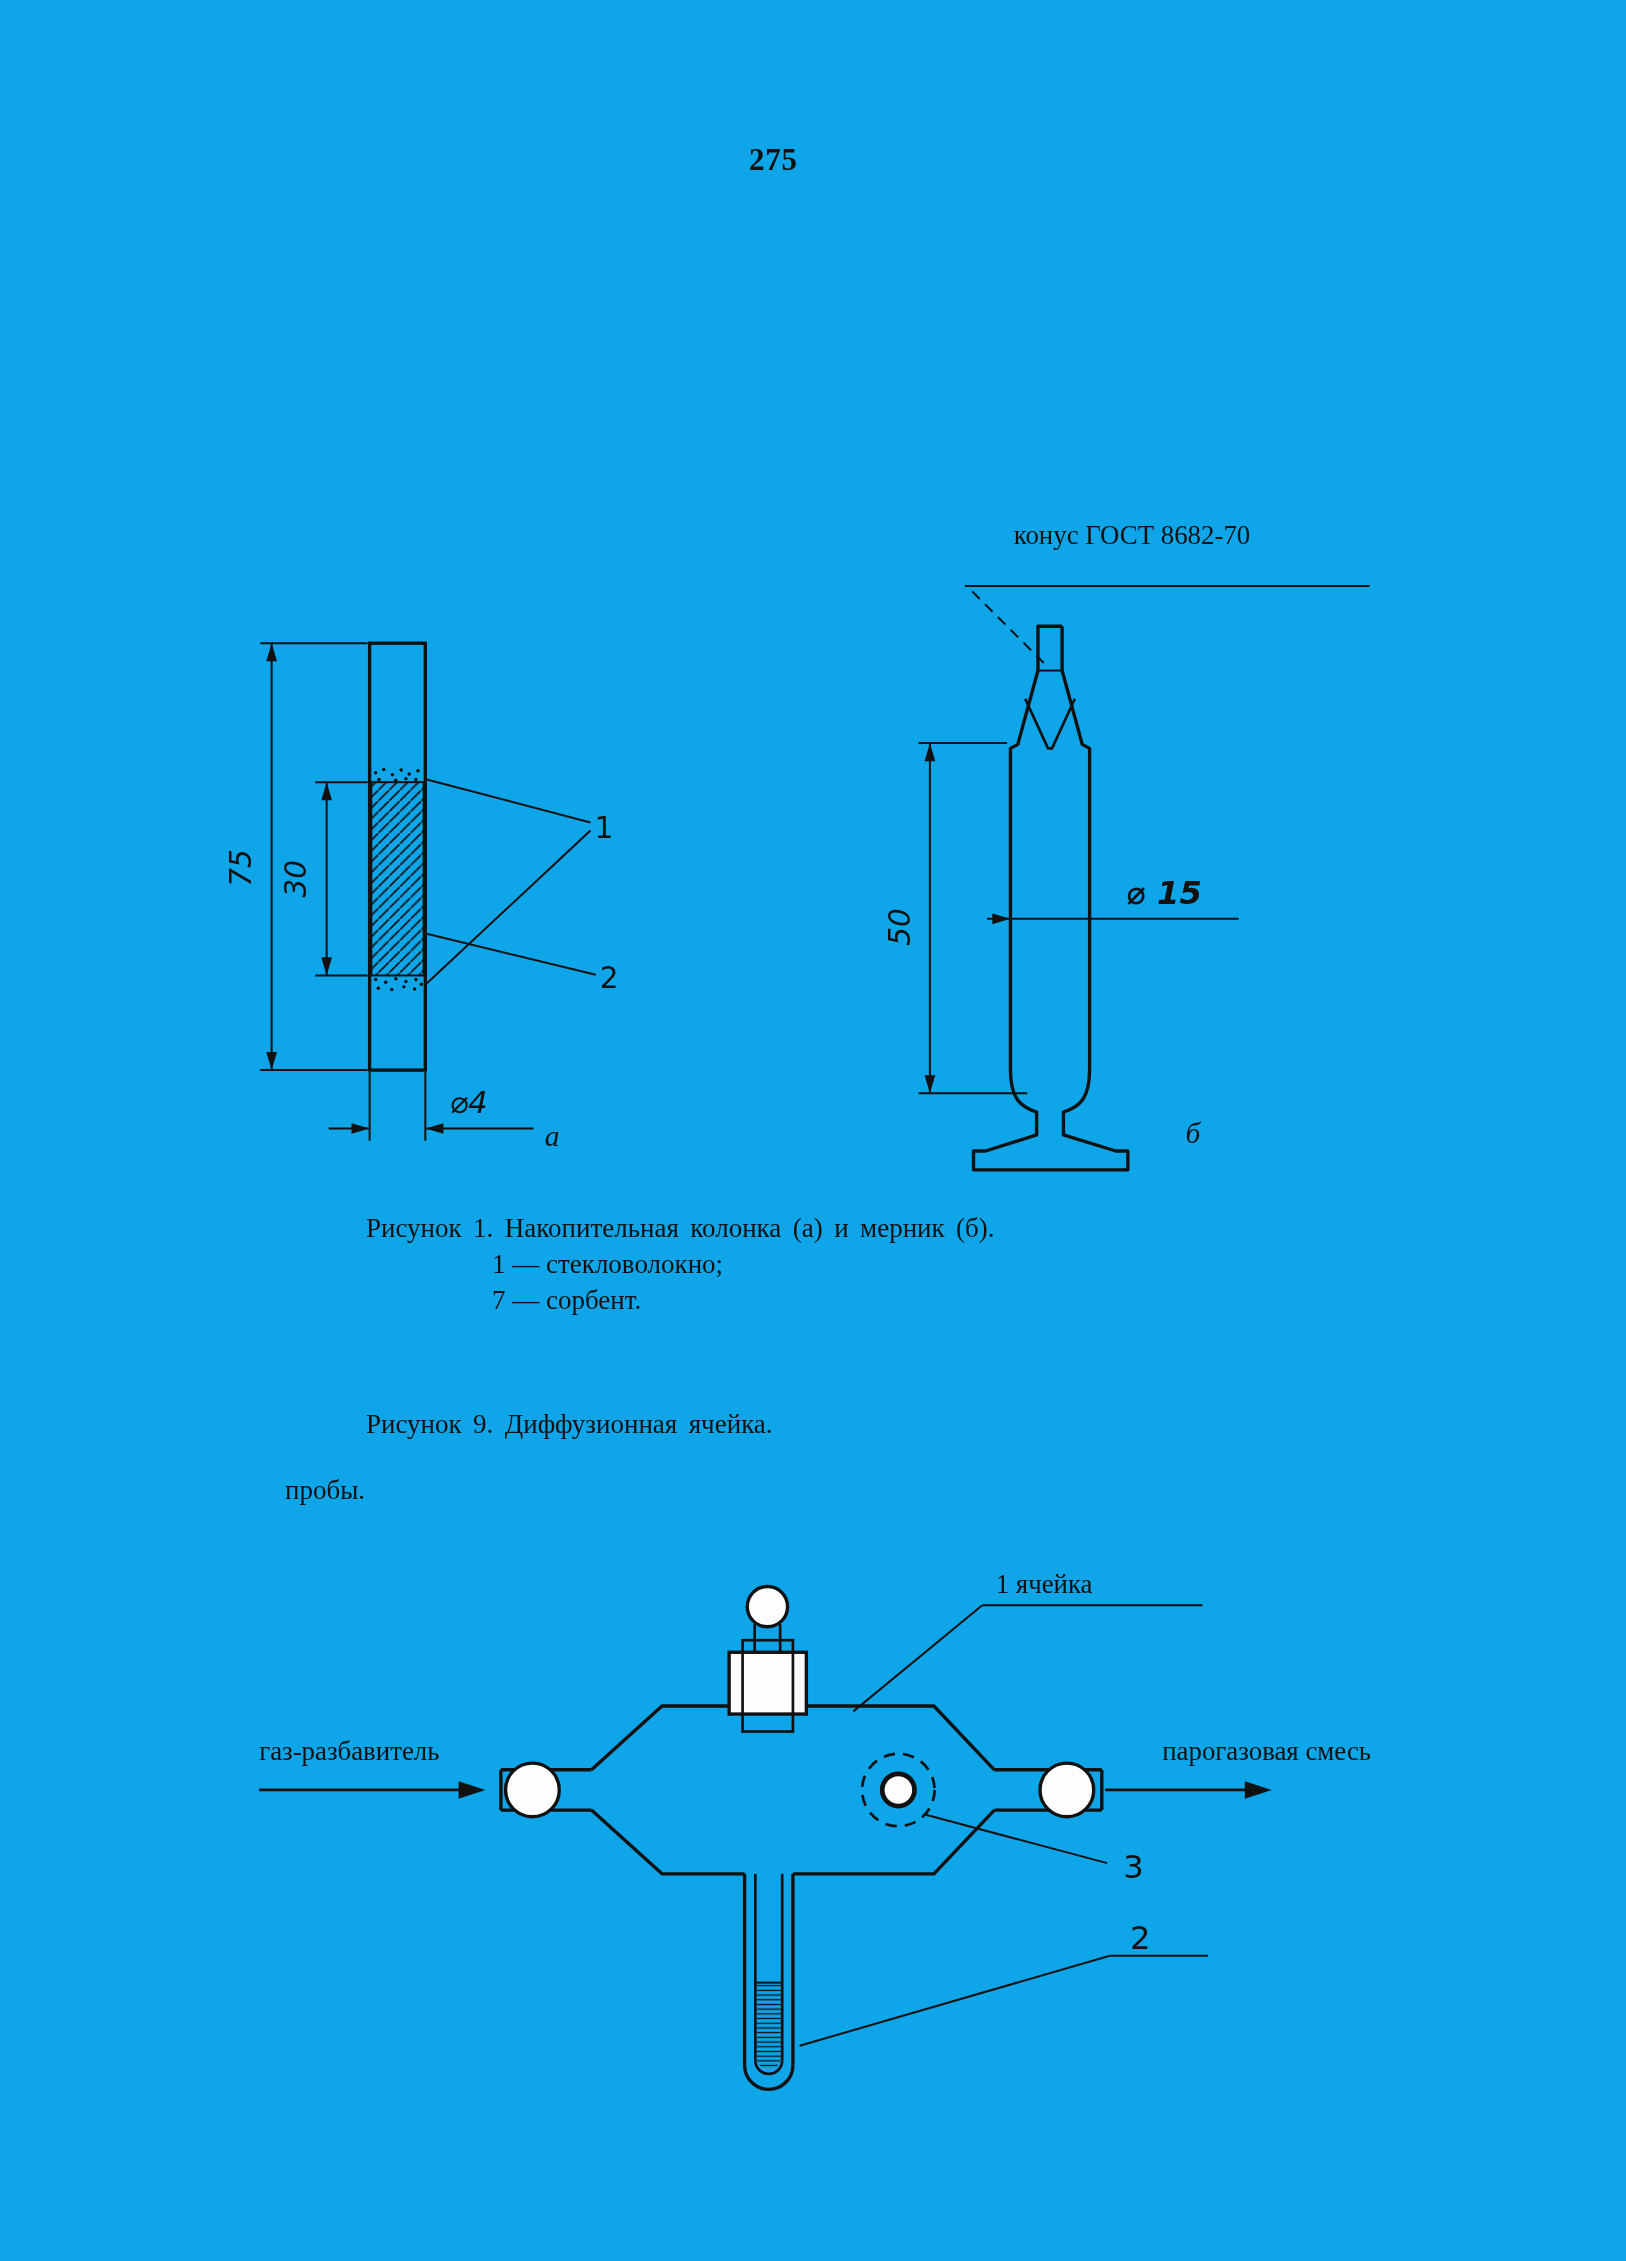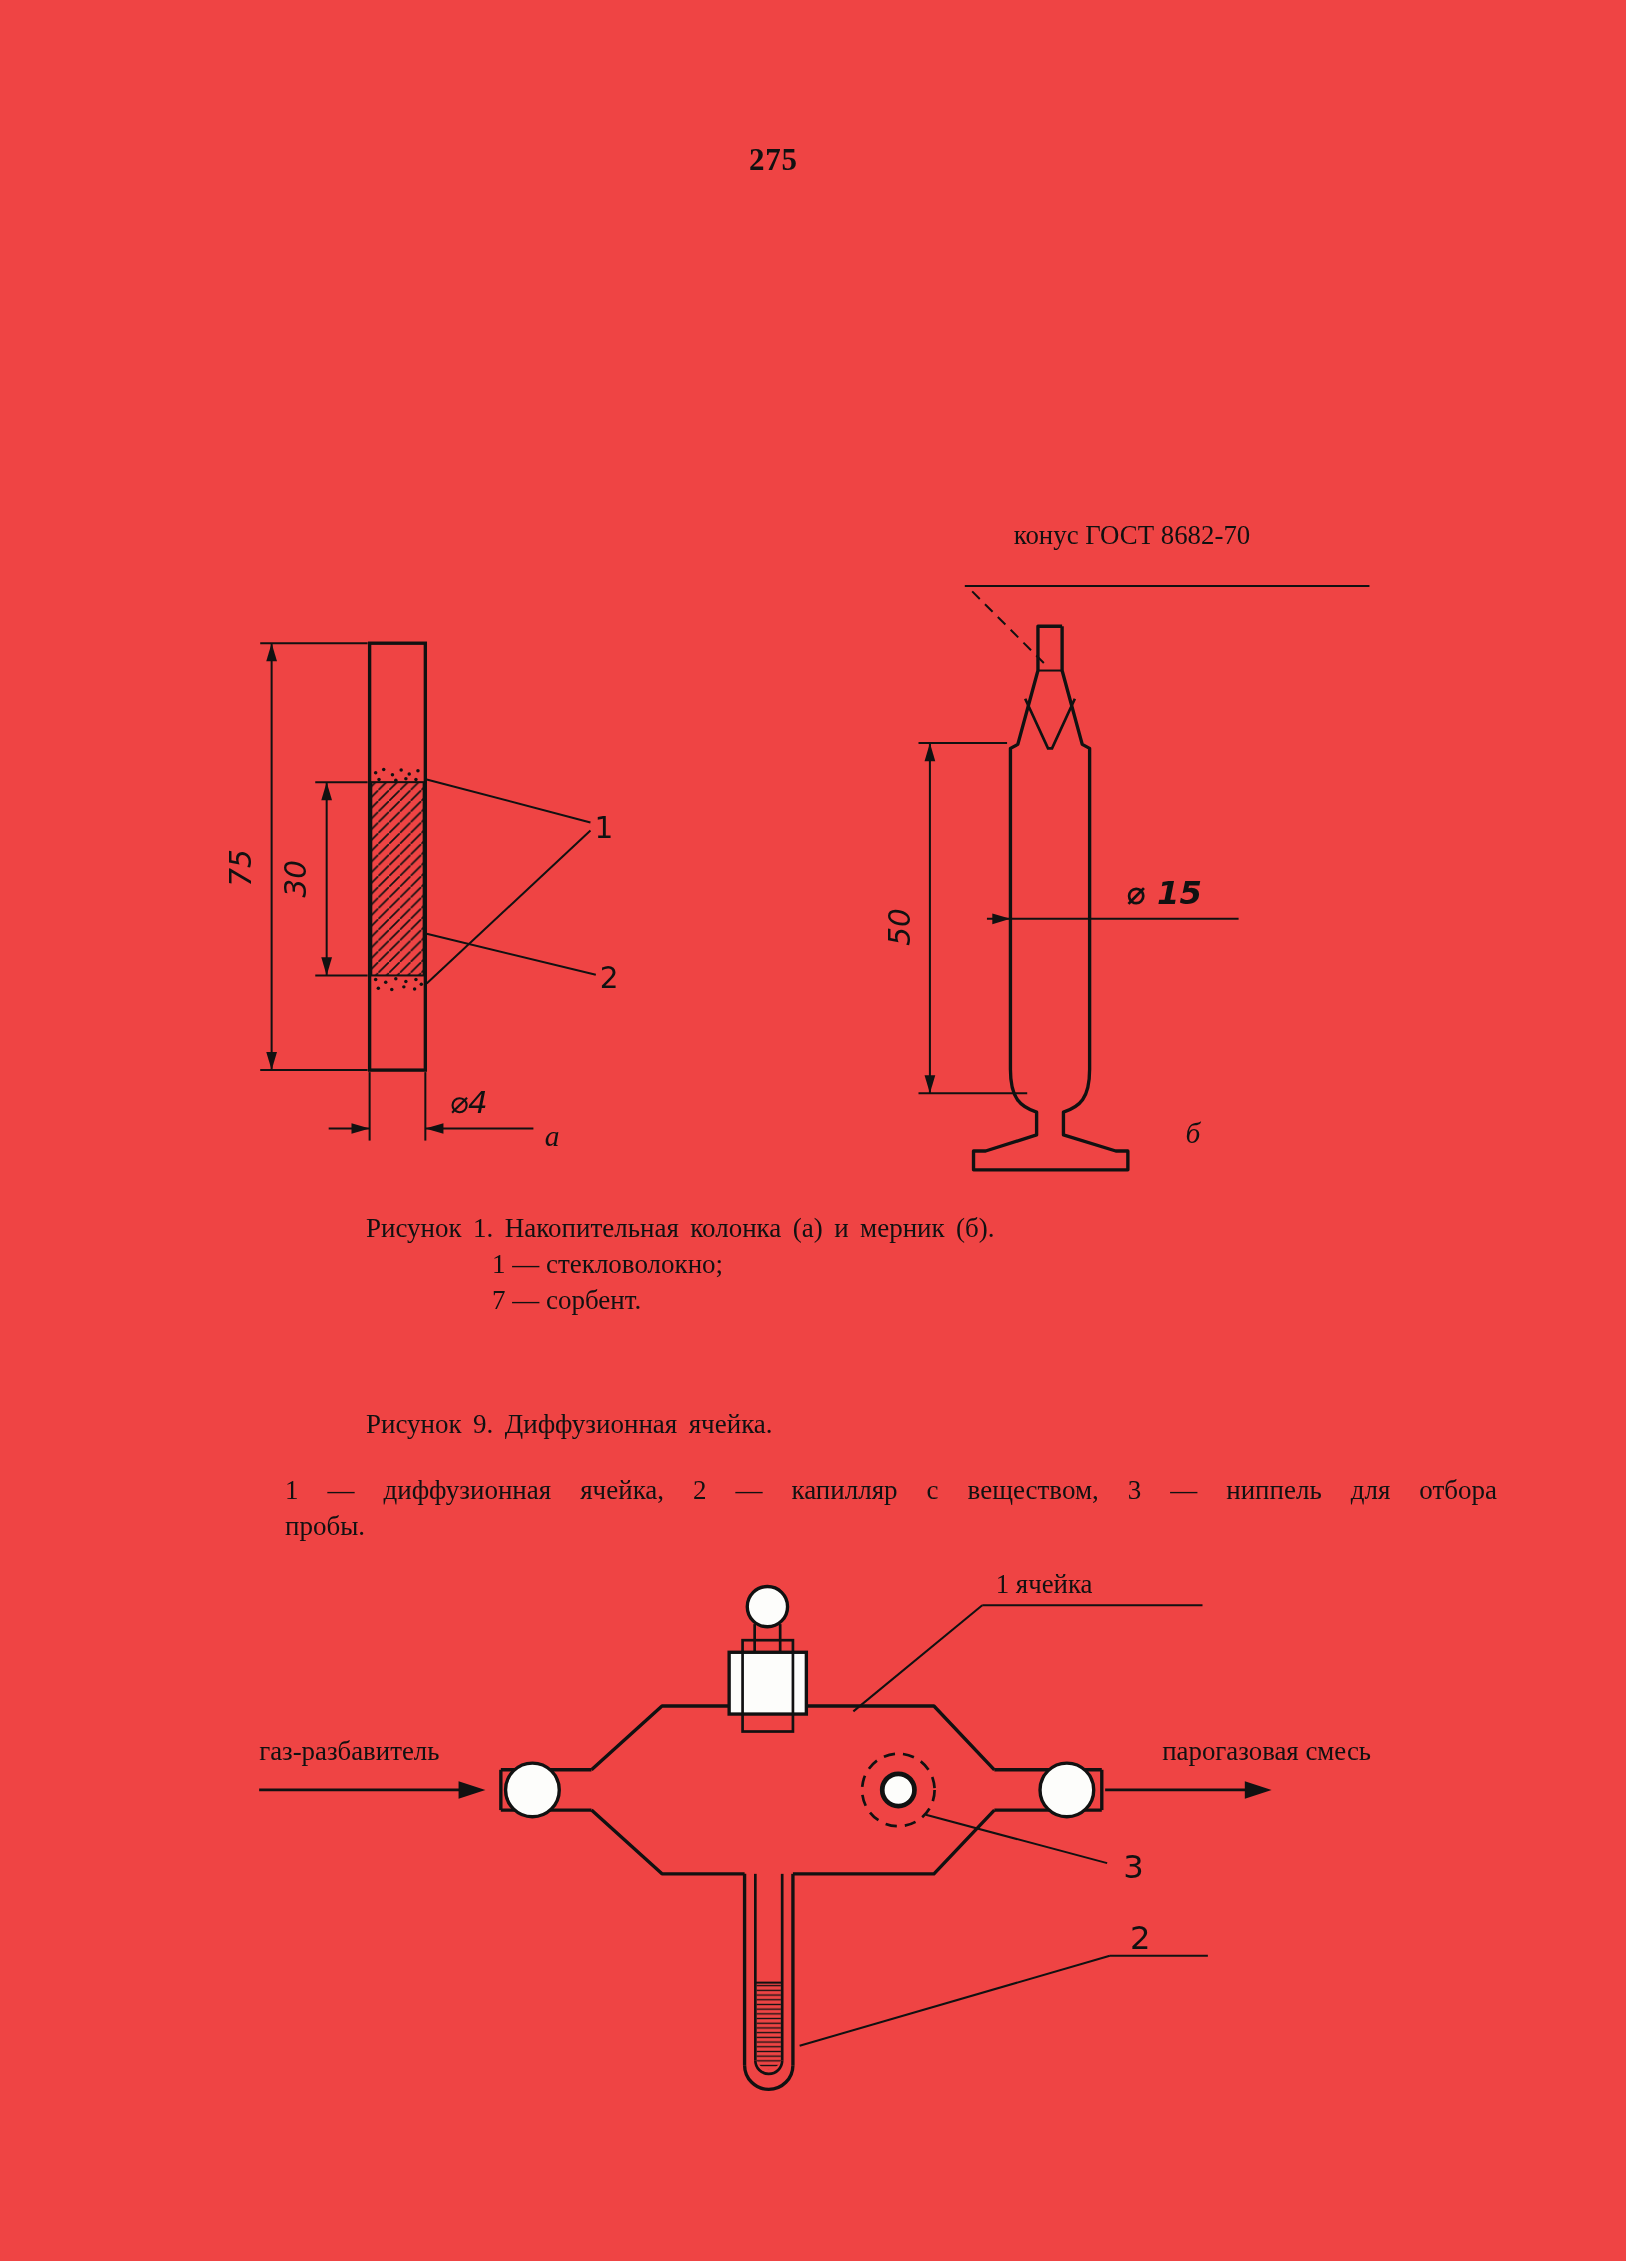--- a/index.html
+++ b/index.html
@@ -1,19 +1,19 @@
 <!DOCTYPE html>
 <html style="font-size:10.7px"><head>
 <meta charset="utf-8">
 <style>
   html,body{margin:0;padding:0;background:#e8e8e8;}
   .page{
     position:relative;
     width:1627px;height:2261px;
-    background:#ef4444;
+    background:#0ea5e9;
     overflow:hidden;
     font-family:"Liberation Serif", serif;
     color:#111;
   }
   .t{position:absolute;white-space:nowrap;color:#111;}
   .pagenum{font-size:31px;font-weight:bold;letter-spacing:0.7px;}
   .cap{font-size:27px;word-spacing:4.7px;}
   .leg{font-size:27px;}
   .desc{position:absolute;font-size:27px;line-height:36px;color:#111;}
   .desc .l1{text-align:justify;text-align-last:justify;word-spacing:2.7px;}
@@ -136,21 +136,20 @@
     <text x="436" y="962" font-size="44" font-style="italic">б</text>
   </svg>
 
   <div class="t cap" style="left:366px;top:1213px;">Рисунок 1. Накопительная колонка (а) и мерник (б).</div>
   <div class="t leg" style="left:492px;top:1249px;text-align:right;">1 — стекловолокно;</div>
   <div class="t leg" style="left:492px;top:1285px;">7 — сорбент.</div>
 
   <div class="t cap" style="left:366px;top:1409px;">Рисунок 9. Диффузионная ячейка.</div>
 
   <div class="desc" style="left:285px;top:1472px;width:1212px;">
-    <div class="l1">1 — диффузионная ячейка, 2 — капилляр с веществом, 3 — ниппель для отбора</div>
     <div class="l2">пробы.</div>
   </div>
 
   <svg style="left:222px;top:1565px;" width="1209" height="564" viewBox="0 0 1800 840">
     <defs>
       <pattern id="liqP" patternUnits="userSpaceOnUse" width="8" height="7">
         <path d="M0,3.5 H8" stroke="#111" stroke-width="2"></path>
       </pattern>
     </defs>
 

